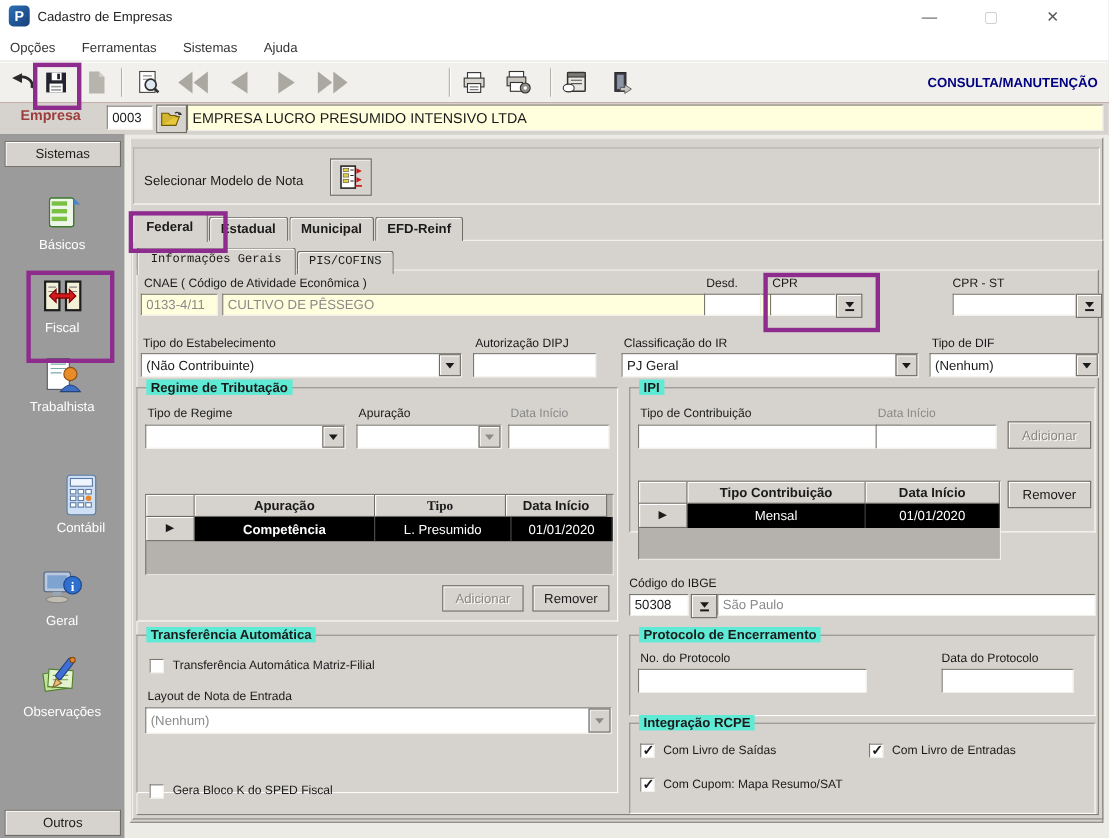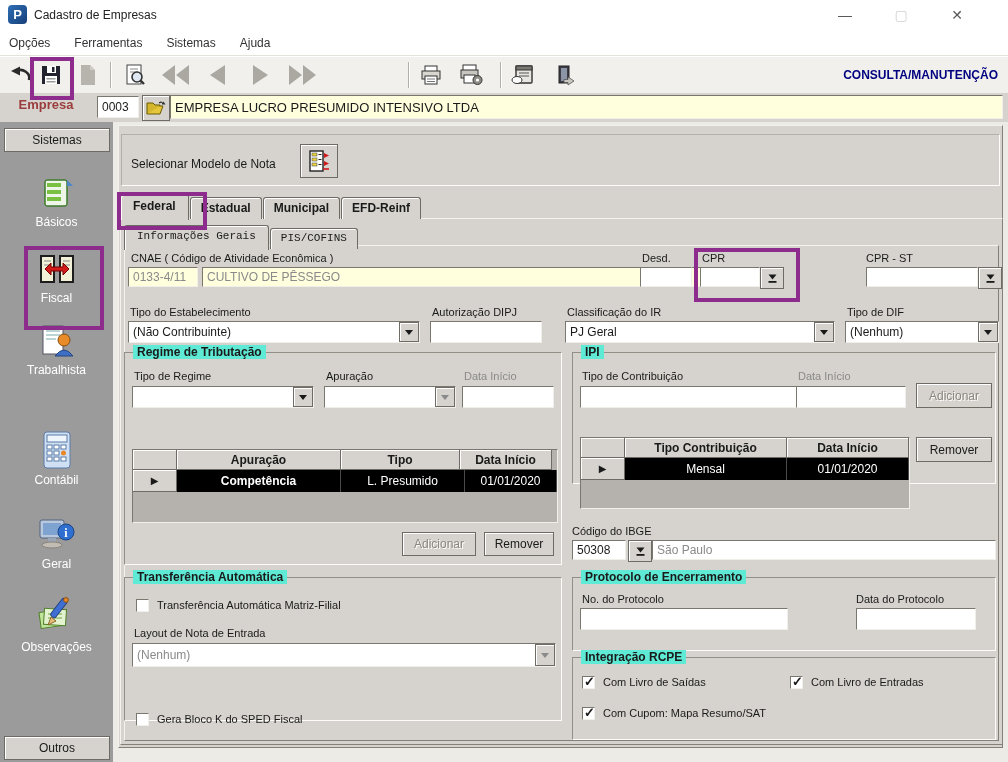--- a/index.html
+++ b/index.html
@@ -269,21 +269,21 @@
       <svg class="icon" width="38" height="38">
           <rect x="5" y="4" width="20" height="28" fill="#fff" stroke="#556"></rect>
           <line x1="8" y1="9" x2="22" y2="9" stroke="#7aa"></line>
           <line x1="8" y1="13" x2="22" y2="13" stroke="#7aa"></line>
           <line x1="8" y1="17" x2="18" y2="17" stroke="#7aa"></line>
           <circle cx="26" cy="18" r="6" fill="#e88b28" stroke="#8a4f0e"></circle>
           <path d="M17,34 q9,-12 18,0 z" fill="#3f6fc4" stroke="#26457e"></path>
         </svg>
       <span class="cap">Trabalhista</span>
     </div>
-    <div class="side-item" style="top:308px;">
+    <div class="side-item" style="top:308px;margin-left:17px;">
       <svg class="icon" width="36" height="40">
           <rect x="5" y="2" width="26" height="36" rx="3" fill="#cfe0f5" stroke="#5b7ba6"></rect>
           <rect x="8" y="5" width="20" height="7" fill="#eef5fd" stroke="#5b7ba6"></rect>
           <g fill="#ffffff" stroke="#5b7ba6">
             <rect x="8" y="15" width="5" height="4"></rect>
             <rect x="15" y="15" width="5" height="4"></rect>
             <rect x="22" y="15" width="5" height="4"></rect>
             <rect x="8" y="21" width="5" height="4"></rect>
             <rect x="15" y="21" width="5" height="4"></rect>
             <rect x="8" y="27" width="5" height="4"></rect>
@@ -418,21 +418,21 @@
           <span class="tri-down"></span>
         </span>
     </div>
     <span class="lbl gray" style="left:464px;top:370px;">Data Início</span>
     <input class="field" style="left: 462px; top: 386px; width: 92px; height: 22px;">
 
     <div class="grid" style="left:132px;top:449px;width:424px;height:72px;">
       <div class="grid-row">
         <div class="gh" style="width:44px;"></div>
         <div class="gh" style="width:164px;">Apuração</div>
-        <div class="gh" style="width:119px;">Tipo</div>
+        <div class="gh" style="width:119px;font-family:Liberation Serif, serif;">Tipo</div>
         <div class="gh" style="width:92px;">Data Início</div>
       </div>
       <div class="grid-row">
         <div class="gind" style="width:44px;">▶</div>
         <div class="gc" style="width:164px;font-weight:bold;">Competência</div>
         <div class="gc" style="width:124px;">L. Presumido</div>
         <div class="gc" style="width:92px;">01/01/2020</div>
       </div>
     </div>
     <div class="btn disabled" style="left:402px;top:532px;width:74px;height:24px;">Adicionar</div>

